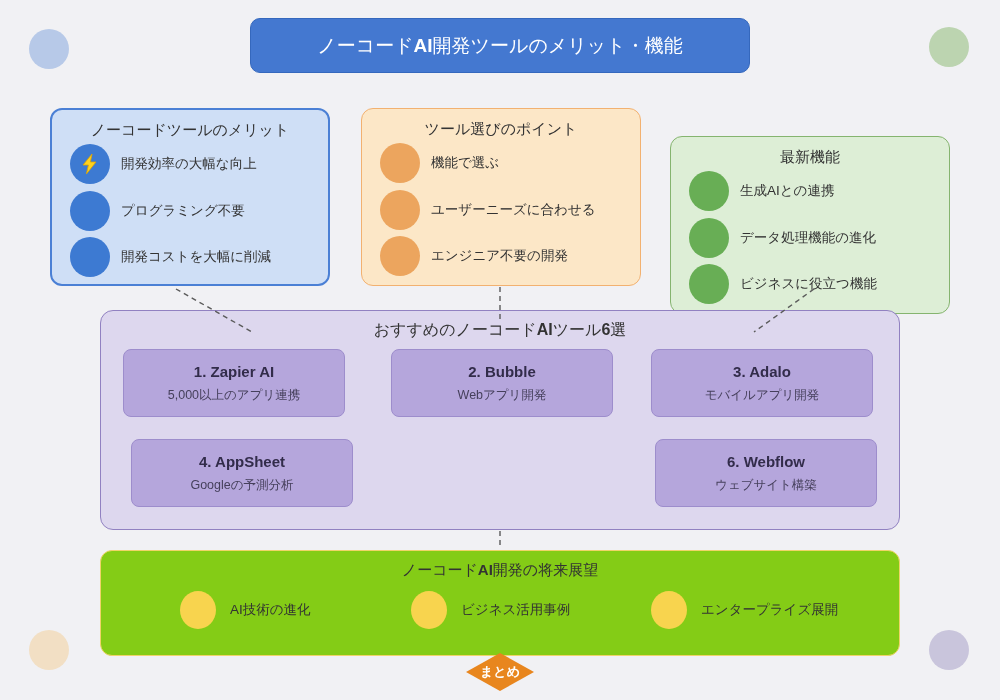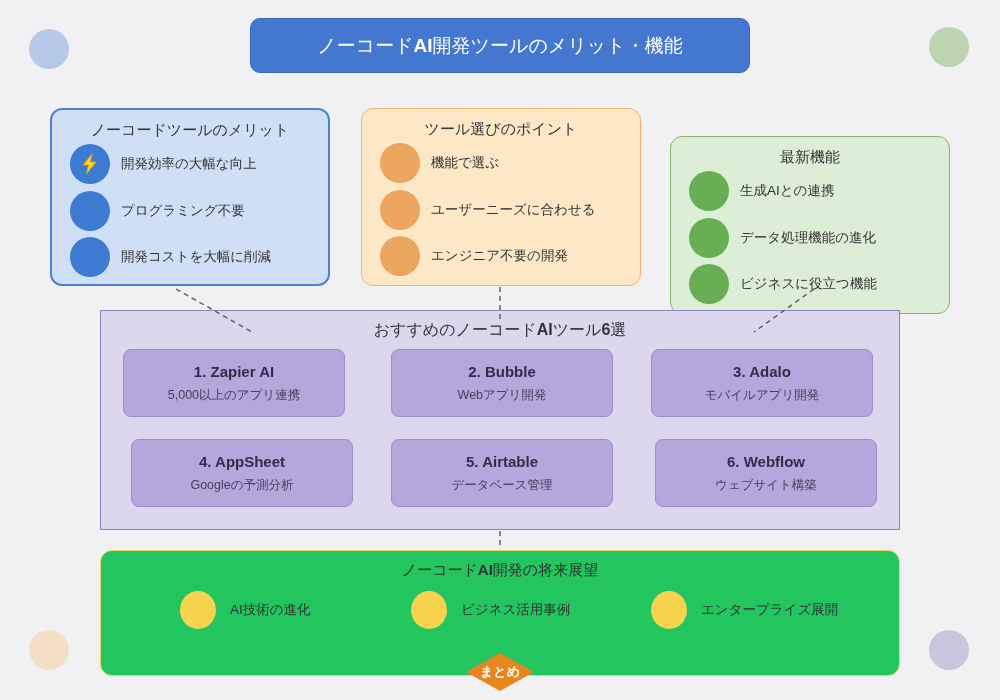--- a/index.html
+++ b/index.html
@@ -42,41 +42,41 @@
     width:40px; height:40px; border-radius:50%; flex:0 0 auto;
     display:flex; align-items:center; justify-content:center;
   }
   .top-box.blue .bullet   { background:#3d7ad2; }
   .top-box.orange .bullet { background:#eca55e; }
   .top-box.green .bullet  { background:#68ae55; }
   .item-label { font-size:13.5px; color:#333; }
 
   .tools-panel {
     position:absolute; left:100px; top:310px; width:800px; height:220px;
-    background:#ddd7ee; border:1.5px solid #9181c1; border-radius:0;
+    background:#ddd7ee; border:1.5px solid #9181c1; border-radius:13px;
   }
   .tools-title {
     position:absolute; top:9px; left:0; width:100%;
     text-align:center; font-size:16px; font-weight:500; color:#333;
   }
   .tools-title b { font-weight:700; }
   .tool-card {
     position:absolute; width:222px; height:68px;
     background:#b5a6dc; border:1.5px solid #9d8dcc; border-radius:8px;
     display:flex; flex-direction:column; align-items:center; justify-content:center; gap:7px;
   }
   .tool-card.c1 { left:22px;  top:38px; }  .tool-card.c2 { left:290px; top:38px; }
   .tool-card.c3 { left:550px; top:38px; }  .tool-card.c4 { left:30px;  top:128px; }
   .tool-card.c5 { left:290px; top:128px; } .tool-card.c6 { left:554px; top:128px; }
   .tool-name { font-size:15px; font-weight:700; color:#322c4a; }
   .tool-desc { font-size:12.5px; color:#46405c; }
 
   .future-panel {
-    position:absolute; left:100px; top:550px; width:800px; height:126px;
-    background:#22c55e; border:1.5px solid #f0d468; border-radius:12px;
+    position:absolute; left:100px; top:550px; width:800px; height:106px;
+    background:#84cc16; border:1.5px solid #f0d468; border-radius:12px;
   }
   .future-title {
     position:absolute; top:10px; left:0; width:100%;
     text-align:center; font-size:15px; font-weight:500; color:#333;
   }
   .future-title b { font-weight:700; }
   .f-item { position:absolute; top:40px; display:flex; align-items:center; gap:14px; height:38px; }
   .f-item.f1 { left:79px; } .f-item.f2 { left:310px; } .f-item.f3 { left:550px; }
   .f-bullet { width:36px; height:38px; border-radius:50%; background:#f8d44e; flex:0 0 auto; }
   .f-label { font-size:13.5px; color:#333; }
@@ -167,24 +167,20 @@
     <div class="tool-desc">Webアプリ開発</div>
   </div>
   <div class="tool-card c3">
     <div class="tool-name">3. Adalo</div>
     <div class="tool-desc">モバイルアプリ開発</div>
   </div>
   <div class="tool-card c4">
     <div class="tool-name">4. AppSheet</div>
     <div class="tool-desc">Googleの予測分析</div>
   </div>
-  <div class="tool-card c5">
-    <div class="tool-name">5. Airtable</div>
-    <div class="tool-desc">データベース管理</div>
-  </div>
   <div class="tool-card c6">
     <div class="tool-name">6. Webflow</div>
     <div class="tool-desc">ウェブサイト構築</div>
   </div>
 </div>
 
 <div class="future-panel">
   <div class="future-title"><span>ノーコード</span><b>AI</b><span>開発の将来展望</span></div>
   <div class="f-item f1">
     <span class="f-bullet"></span>

